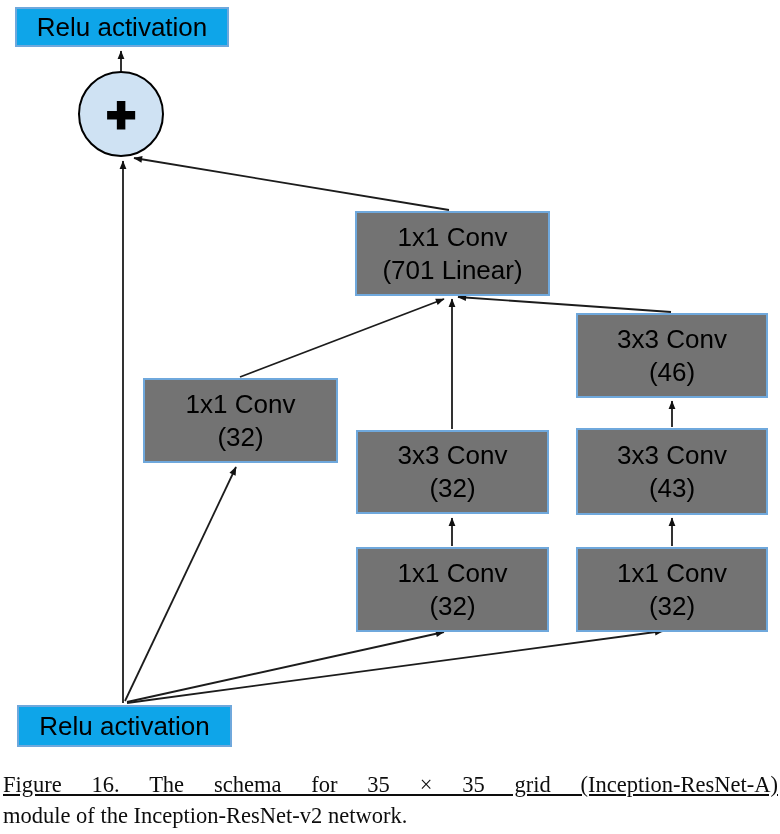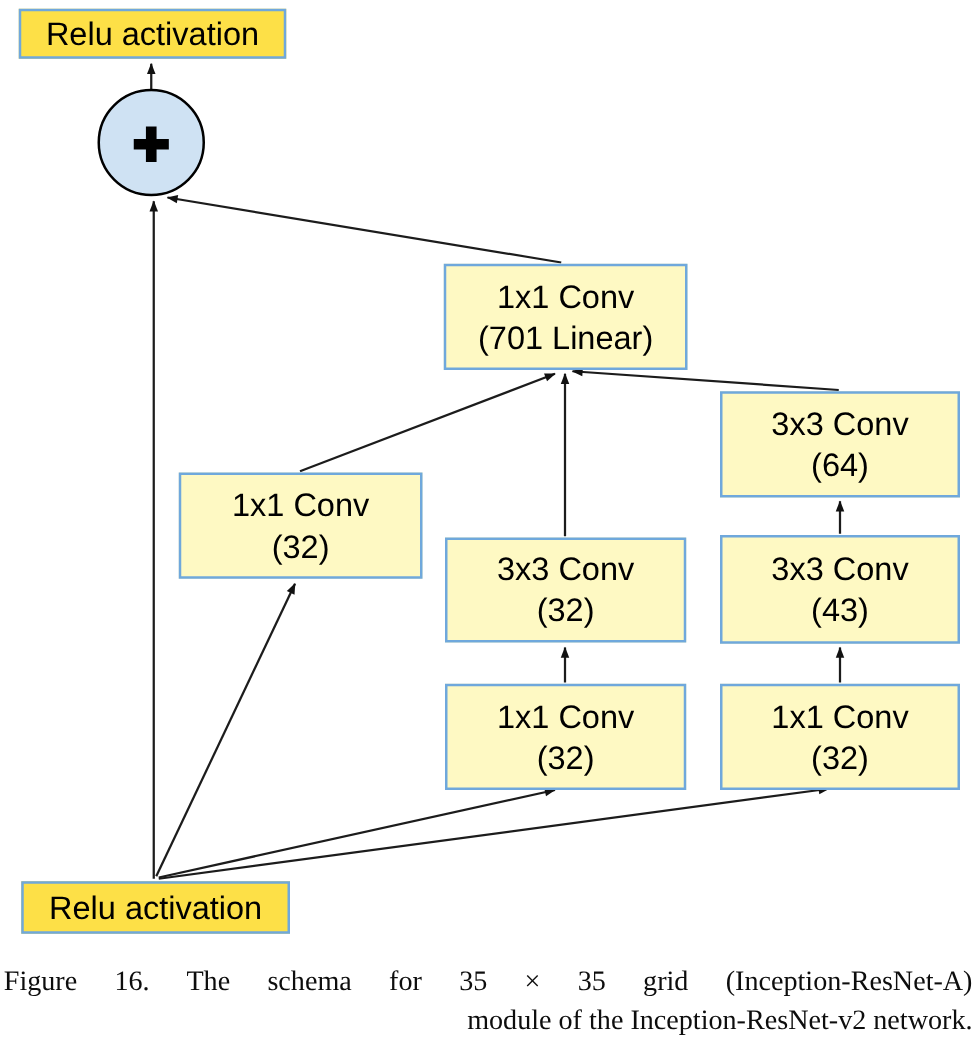--- a/index.html
+++ b/index.html
@@ -17,51 +17,52 @@
     z-index: 1;
   }
   .node {
     position: absolute;
     z-index: 2;
     box-sizing: border-box;
     display: flex;
     flex-direction: column;
     align-items: center;
     justify-content: center;
-    background: #fef9c3;
+    background: #737373;
     border: 2px solid #6fa8dc;
     color: #000000;
     font-size: 26px;
     line-height: 33px;
     text-align: center;
     white-space: nowrap;
   }
   .node.relu {
-    background: #fde047;
+    background: #0ea5e9;
     line-height: 30px;
   }
   .caption {
     position: absolute;
     z-index: 2;
     left: 3px;
     top: 769px;
     width: 775px;
     font-family: "Liberation Serif", serif;
     font-size: 22.5px;
     line-height: 31px;
     color: #0d0d0d;
   }
   .caption .cap-line1 {
     display: block;
     text-align: justify;
     text-align-last: justify;
+    text-decoration: underline;
   }
   .caption .cap-line2 {
     display: block;
-    text-align: right;
+    text-align: left;
   }
   .sum-symbol {
     font-family: "Liberation Sans", sans-serif;
     font-weight: bold;
   }
 </style>
 </head>
 <body>
 
 <div class="stage">
@@ -117,21 +118,21 @@
     <span>3x3 Conv</span>
     <span>(32)</span>
   </div>
   <div class="node" style="left:356px; top:547px; width:193px; height:85px;">
     <span>1x1 Conv</span>
     <span>(32)</span>
   </div>
 
   <div class="node" style="left:576px; top:313px; width:192px; height:85px;">
     <span>3x3 Conv</span>
-    <span>(64)</span>
+    <span>(46)</span>
   </div>
   <div class="node" style="left:576px; top:428px; width:192px; height:87px;">
     <span>3x3 Conv</span>
     <span>(43)</span>
   </div>
   <div class="node" style="left:576px; top:547px; width:192px; height:85px;">
     <span>1x1 Conv</span>
     <span>(32)</span>
   </div>
 

